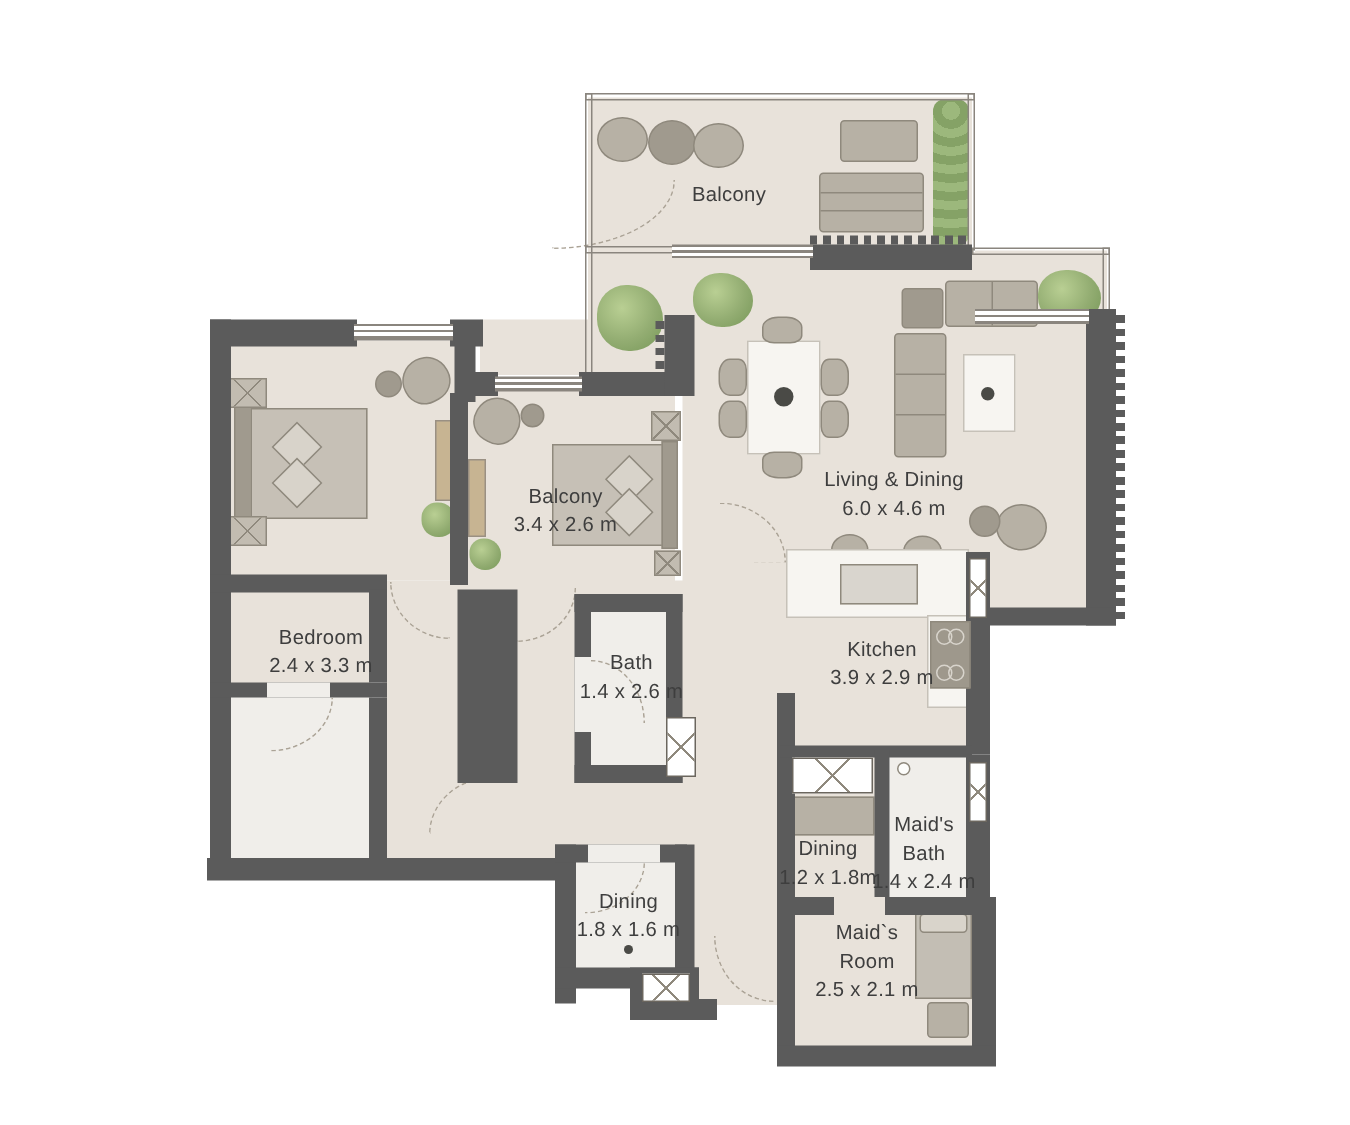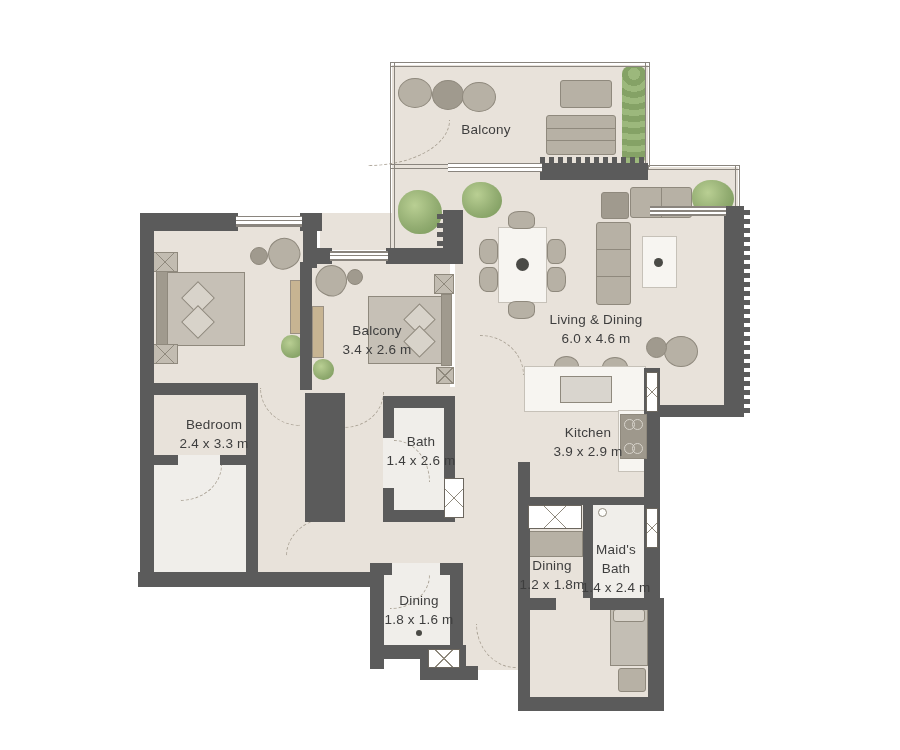--- a/index.html
+++ b/index.html
@@ -283,14 +283,19 @@
   </div>
   <div class="lbl" style="left:616px;top:540px">
     <div>Maid's</div>
     <div>Bath</div>
     <div>1.4 x 2.4 m</div>
   </div>
   <div class="lbl" style="left:419px;top:591px">
     <div>Dining</div>
     <div>1.8 x 1.6 m</div>
   </div>
+  <div class="lbl" style="left:578px;top:612px">
+    <div>Maid`s</div>
+    <div>Room</div>
+    <div>2.5 x 2.1 m</div>
+  </div>
 
 </div>
 
 </body></html>

